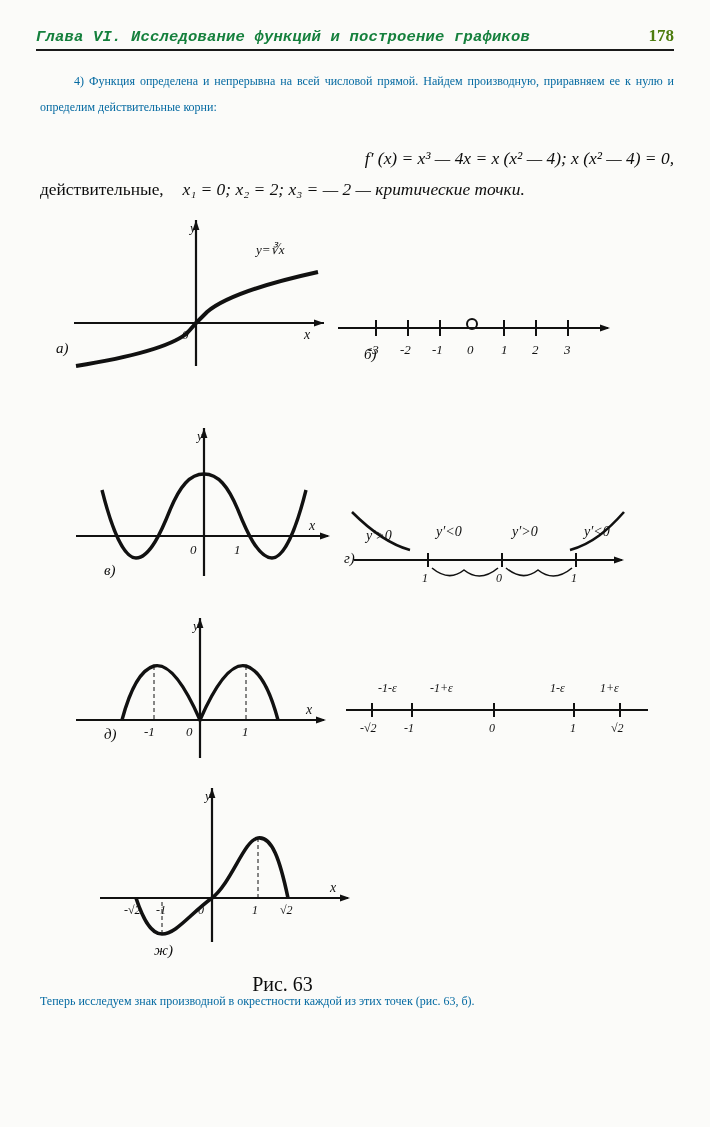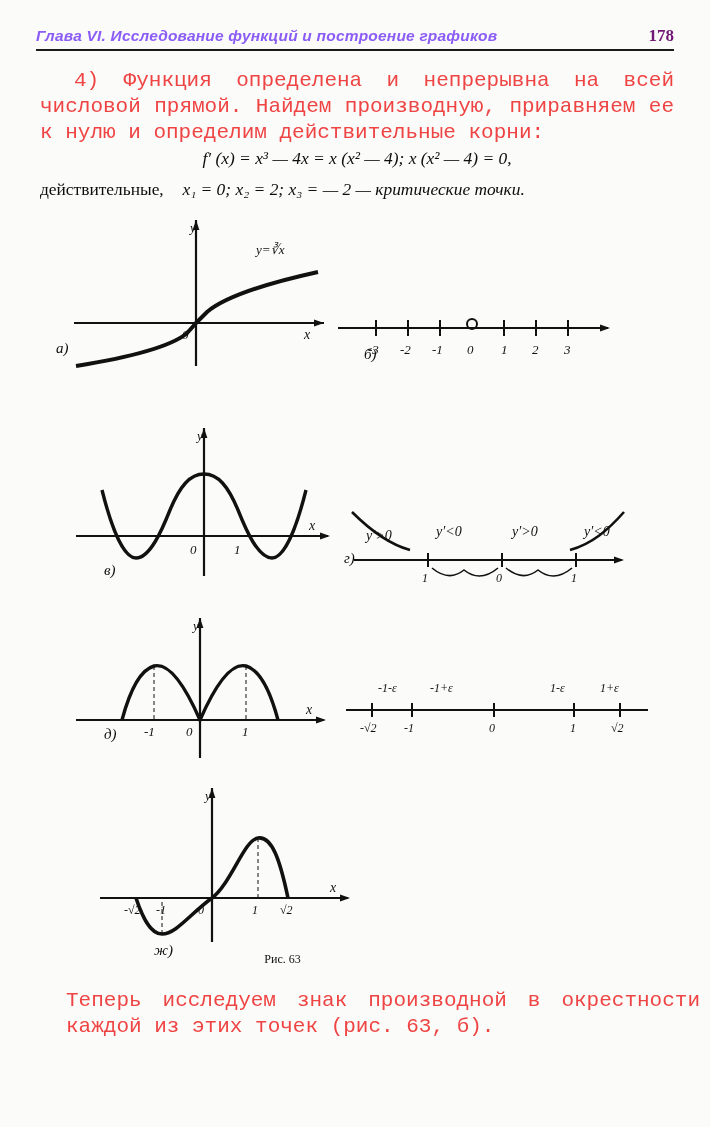--- a/index.html
+++ b/index.html
@@ -24,74 +24,73 @@
   
   .header {
     position: absolute;
     left: 36px; top: 26px;
     width: 638px;
     display: flex;
     align-items: baseline;
     justify-content: space-between;
   }
   .header-title {
-    font-family: Liberation Sans, sans-serif;
+    font-family: Liberation Mono, monospace;
     font-style: italic;
     font-weight: 700;
     font-size: 15.5px;
     letter-spacing: 0.2px;
-    color: #8b5cf6;
+    color: #15803d;
   }
   .header-page {
     font-family: "Liberation Serif", serif;
     font-weight: 700;
     font-size: 17px;
-    color: #701a75;
+    color: #4d7c0f;
   }
   .header-rule {
     position: absolute;
     left: 36px; top: 49px;
     width: 638px; height: 1.6px;
     background: #1a1a1a;
   }
   
   .para {
     position: absolute;
-    font-size: 21px;
+    font-size: 12px;
     line-height: 26px;
     text-align: justify;
-    color: #ef4444;
-    font-family: Liberation Mono, monospace;
+    color: #0369a1;
   }
   .para-1 {
     left: 40px; top: 68px; width: 634px;
     text-indent: 34px;
   }
   .formula {
     position: absolute;
     left: 40px; top: 148px; width: 634px;
-    text-align: center;
+    text-align: right;
     font-size: 17.4px;
     font-style: italic;
   }
   .para-2 {
     position: absolute;
     left: 40px; top: 176px; width: 634px;
     font-size: 17.4px;
     line-height: 26px;
   }
   .para-2 i { font-style: italic; margin-top: 41px; }
   .caption {
     position: absolute;
-    left: 0; top: 952px; width: 565px;
+    left: 0; top: 973px; width: 565px;
     text-align: center;
-    font-size: 12px;
+    font-size: 20px;
   }
   .para-3 {
-    left: 40px; top: 988px; width: 634px; margin-left: 26px;
+    left: 40px; top: 988px; width: 634px;
   }
   .para-4 {
     left: 40px; top: 1050px; width: 634px;
     text-indent: 34px;
   }
   
   .figure {
     position: absolute;
     left: 28px; top: 206px;
     width: 654px; height: 740px;

